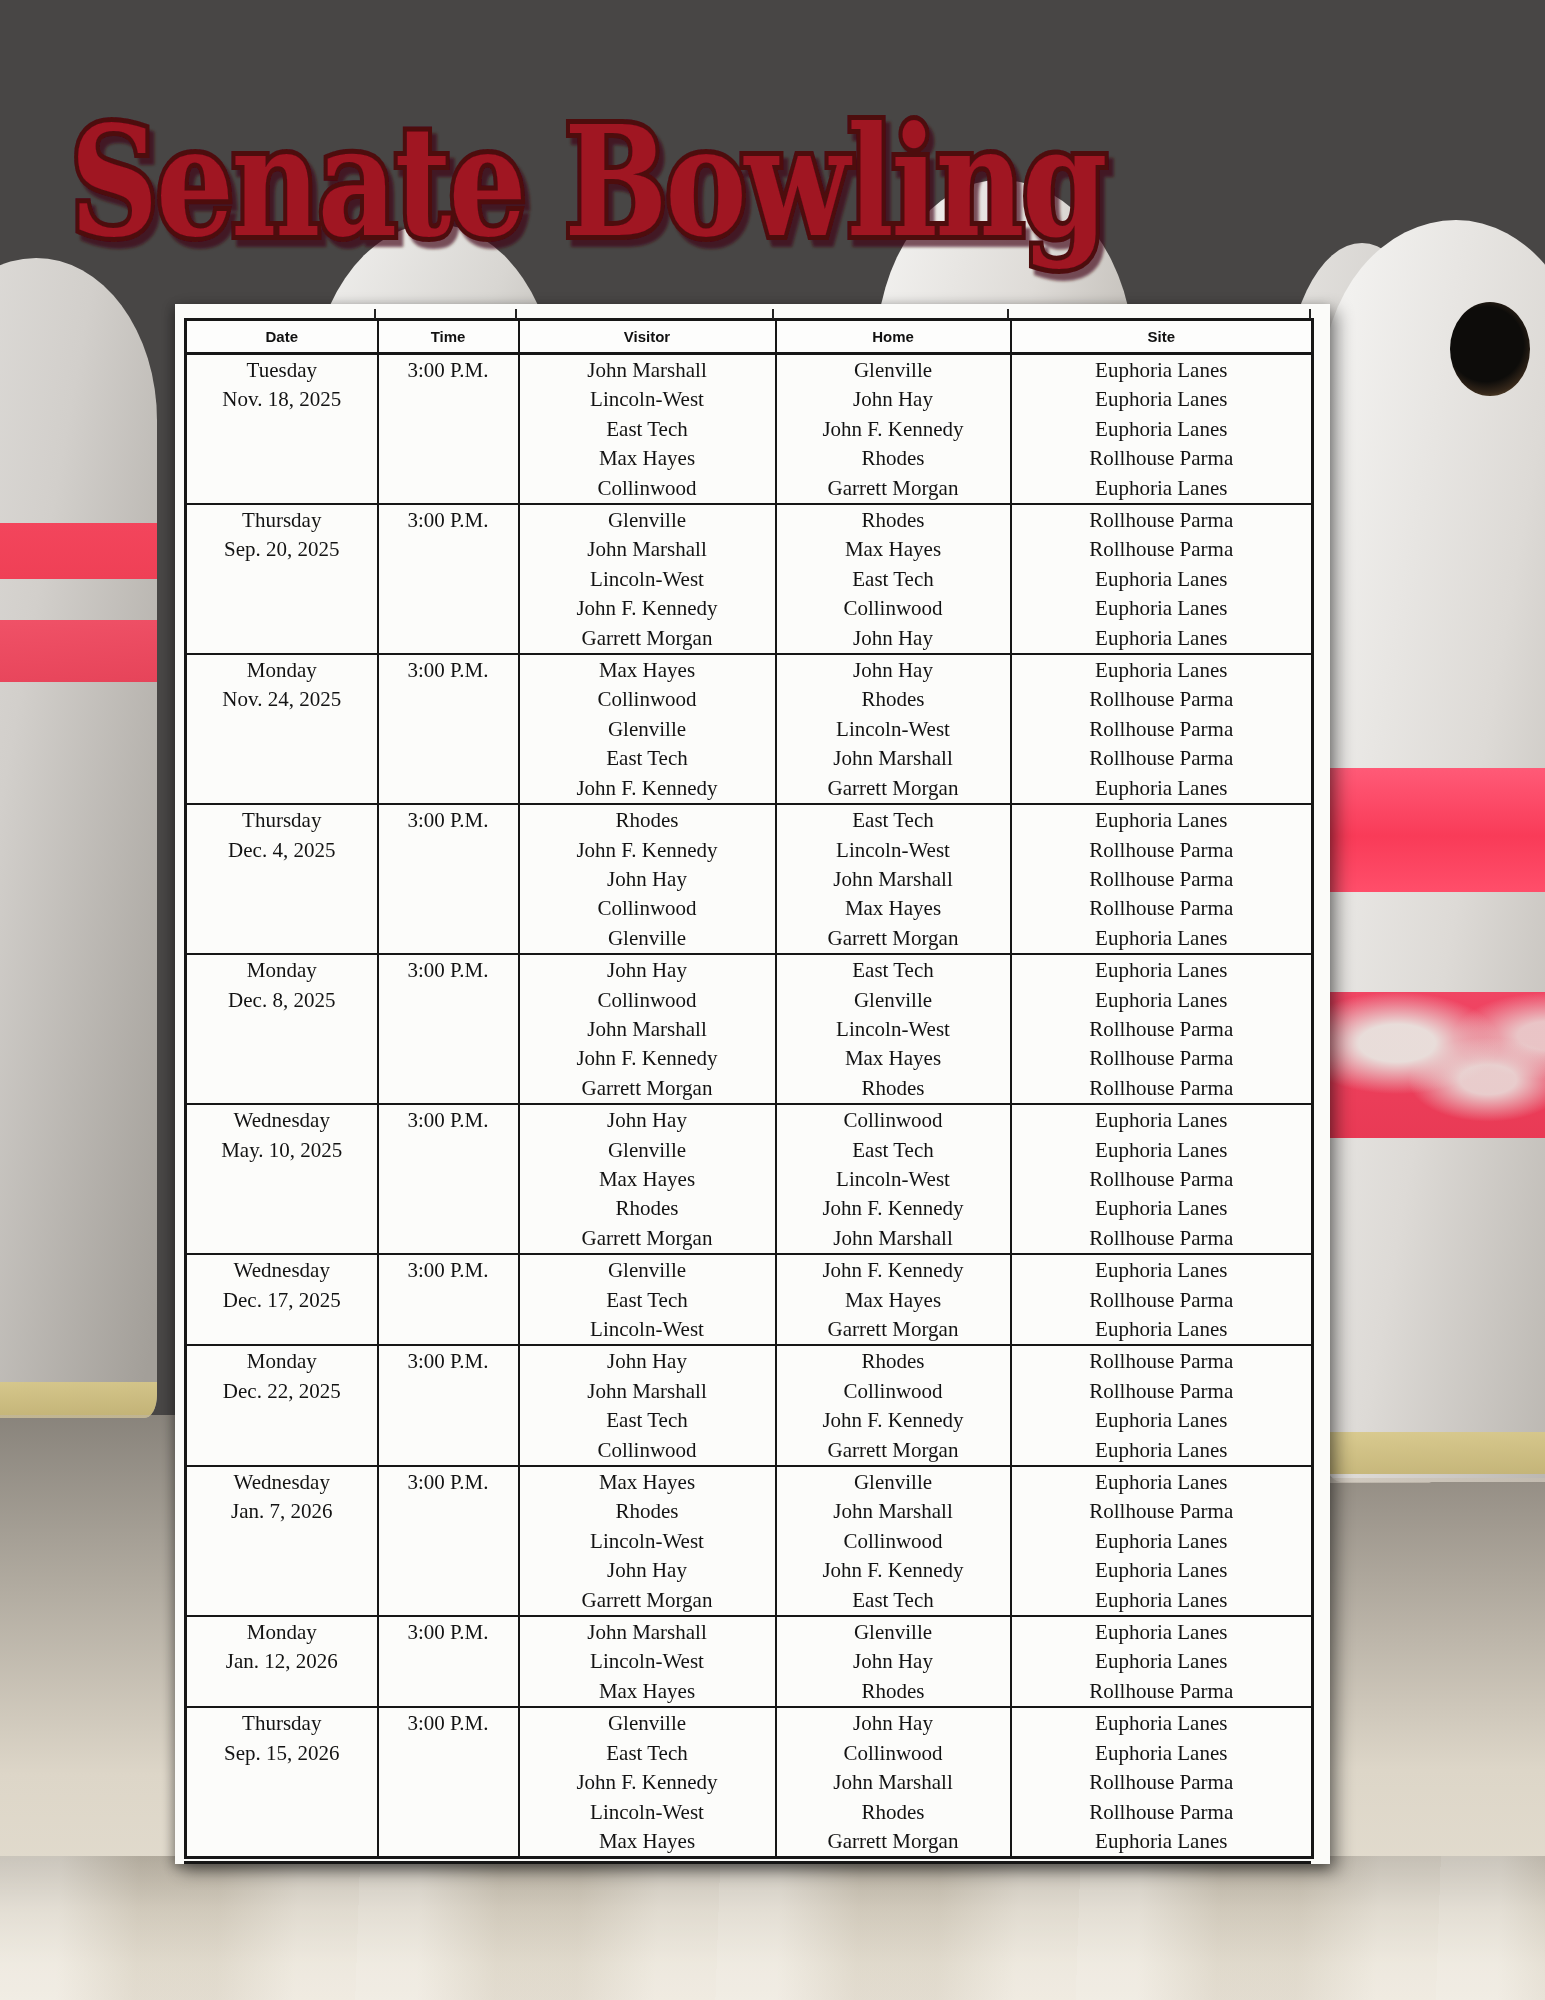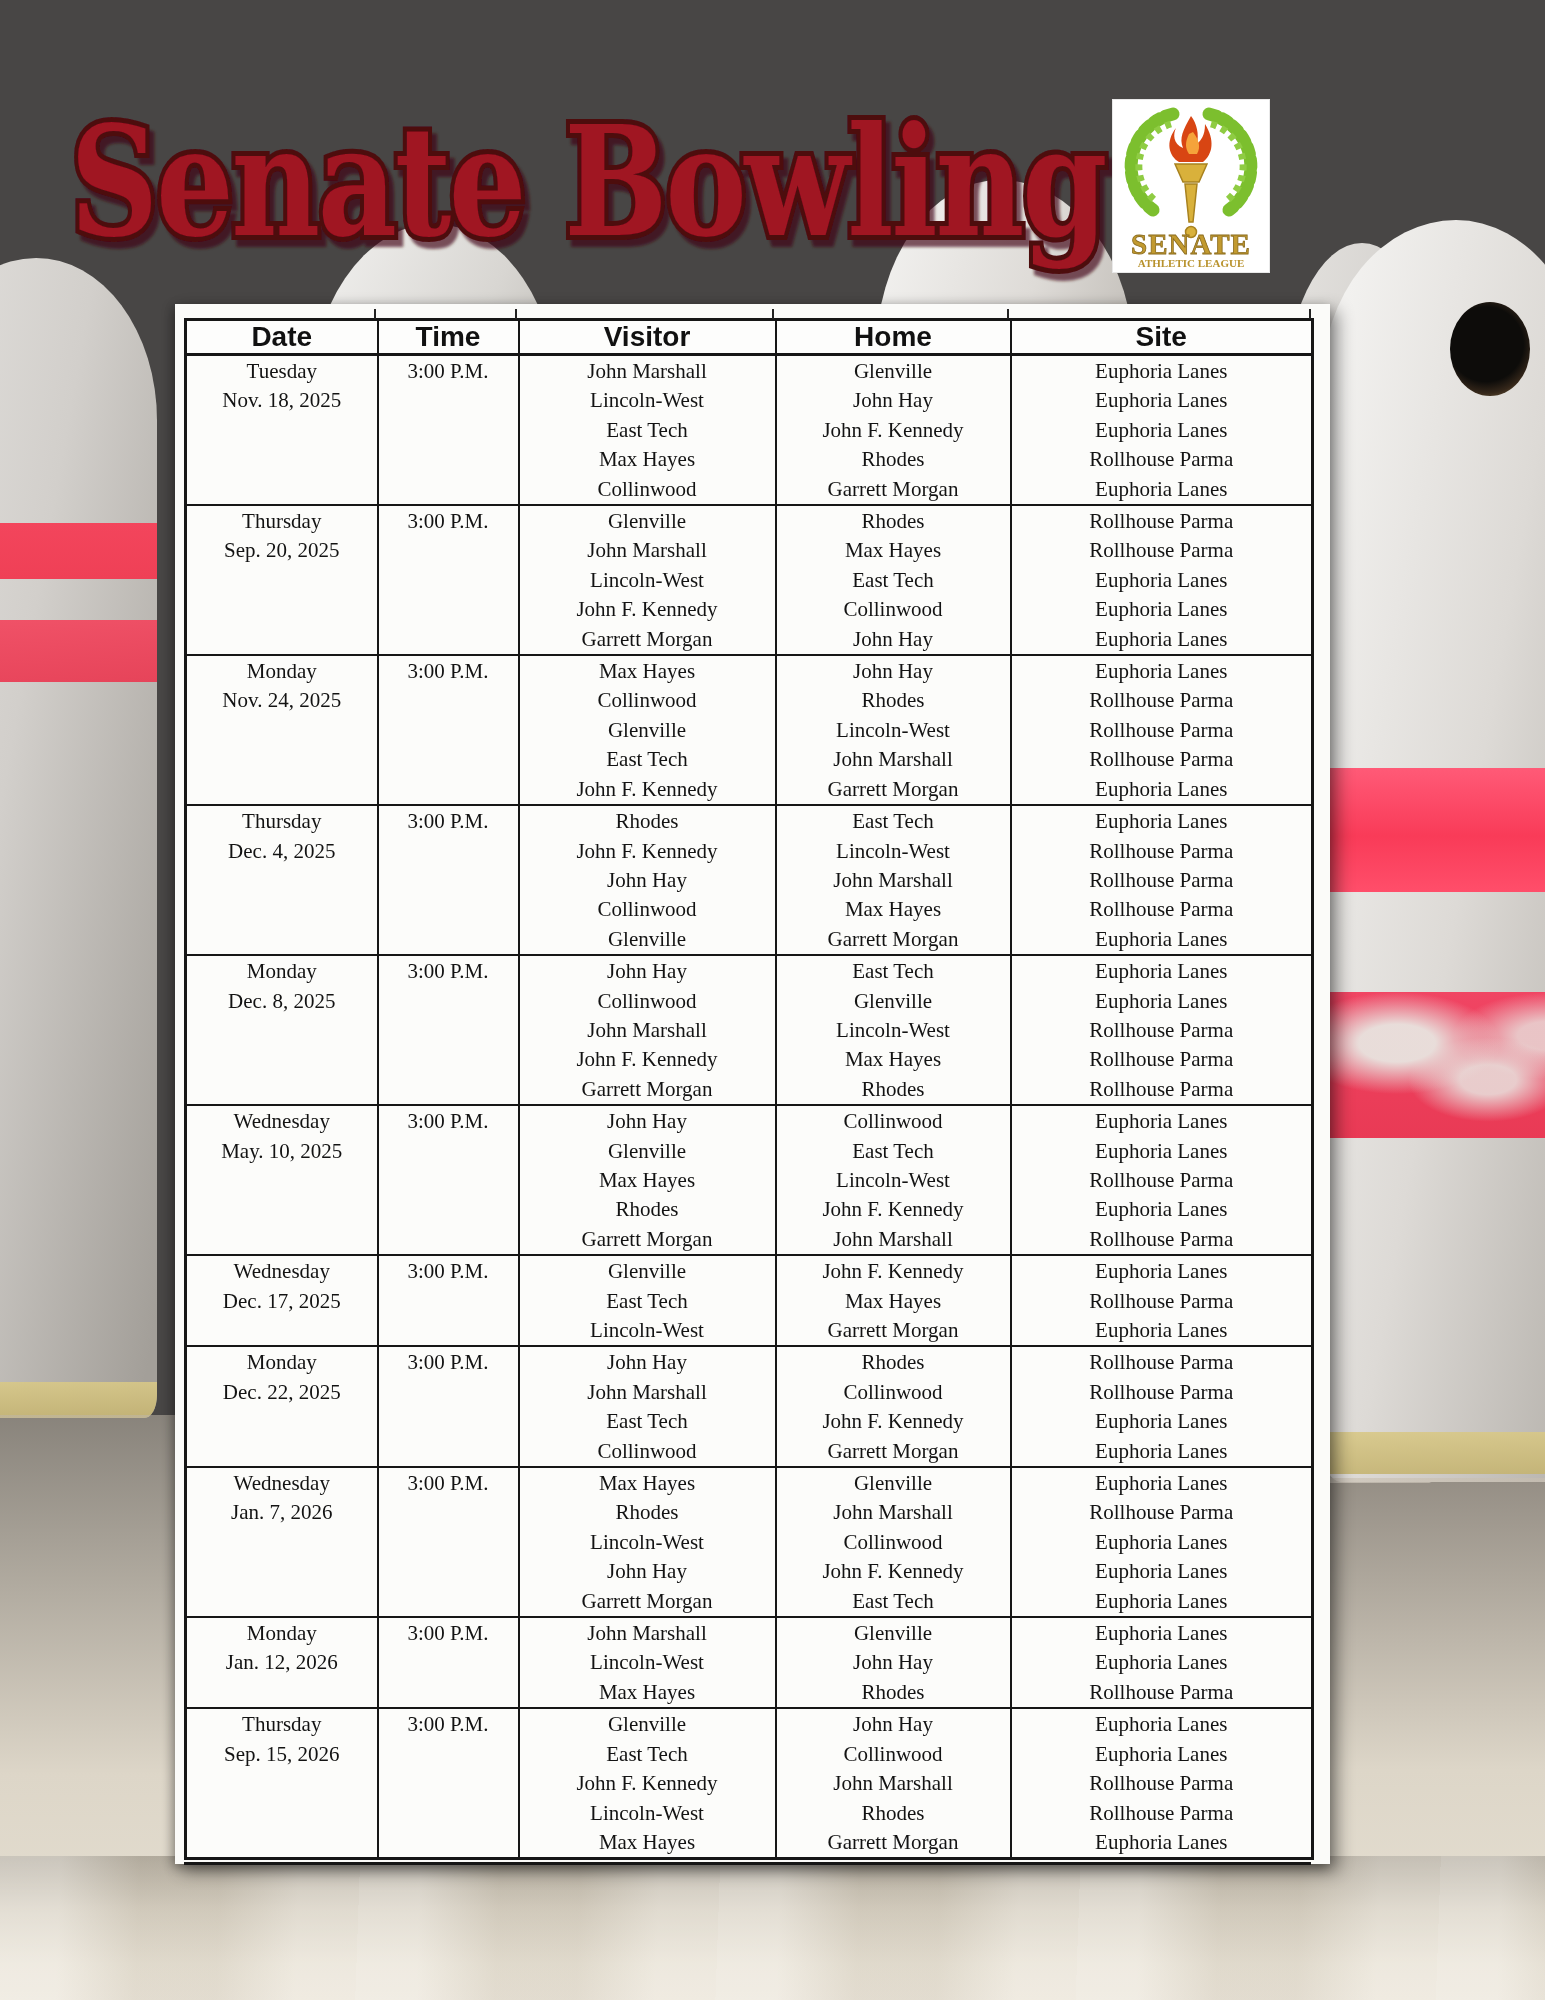--- a/index.html
+++ b/index.html
@@ -38,21 +38,21 @@
   .title-wrap{position:absolute;left:58px;top:55px;width:1100px;height:260px;}
   .logo{position:absolute;left:1113px;top:100px;width:156px;height:172px;background:#fff;
         box-shadow:0 0 0 1px #e8e8e8;}
 
   
   .paper{position:absolute;left:175px;top:304px;width:1155px;height:1560px;background:#fbfbf9;
          box-shadow:7px 7px 16px rgba(0,0,0,.45), -3px 3px 10px rgba(0,0,0,.3);}
   .tick{position:absolute;top:5px;width:2px;height:10px;background:#222;}
   table.sched{table-layout:fixed;border-collapse:collapse;width:1127px;margin:14px 0 0 9px;
               border:3px solid #161616;}
-  table.sched th{font-family:"Liberation Sans",sans-serif;font-weight:bold;font-size:28px;
+  table.sched th{font-family:"Liberation Sans",sans-serif;font-weight:bold;font-size:15px;
      color:#111;border:2px solid #161616;border-bottom-width:3px;height:31px;padding:0;text-align:center;
      background:#fdfdfc;}
   table.sched td{border:2px solid #161616;vertical-align:top;padding:1px 0 0 0;text-align:center;
      font-size:21px;color:#131313;background:#fcfcfa;}
   table.sched td div{line-height:29.4px;white-space:nowrap;}
   .bottom-rule{width:1127px;height:3px;background:#161616;margin:2px 0 0 9px;}
 </style>
 </head>
 <body>
 
@@ -105,39 +105,20 @@
     <svg width="1100" height="260" viewBox="0 0 1100 260">
       <defs>
         <filter id="tshadow" x="-5%" y="-5%" width="115%" height="120%">
           <feDropShadow dx="5" dy="7" stdDeviation="1.5" flood-color="#3c040c" flood-opacity="0.65"></feDropShadow>
         </filter>
       </defs>
       <text x="12" y="180" textLength="1035" lengthAdjust="spacingAndGlyphs" font-family="DejaVu Serif, serif" font-weight="bold" font-size="152" letter-spacing="-3" fill="#a01222" stroke="#4e0911" stroke-width="10" paint-order="stroke" filter="url(#tshadow)">Senate Bowling</text>
     </svg>
   </div>
 
-  <div class="logo">
-    <svg width="156" height="172" viewBox="0 0 156 172">
-      <g>
-        <path d="M 60 14 A 54 54 0 0 0 40 110" fill="none" stroke="#7cbf2e" stroke-width="13" stroke-dasharray="8 5" stroke-linecap="round"></path>
-        <path d="M 96 14 A 54 54 0 0 1 116 110" fill="none" stroke="#7cbf2e" stroke-width="13" stroke-dasharray="8 5" stroke-linecap="round"></path>
-        <path d="M 58 24 A 44 44 0 0 0 44 102" fill="none" stroke="#8fcc43" stroke-width="7" stroke-dasharray="6 5"></path>
-        <path d="M 98 24 A 44 44 0 0 1 112 102" fill="none" stroke="#8fcc43" stroke-width="7" stroke-dasharray="6 5"></path>
-      </g>
-      <g>
-        <path d="M78 16 C70 30 66 38 70 48 C60 44 60 34 63 28 C52 42 56 56 66 62 L90 62 C100 54 102 40 92 24 C92 36 88 40 84 44 C86 34 84 24 78 16 Z" fill="#d84513"></path>
-        <path d="M76 34 C72 42 72 48 76 54 L84 54 C88 47 86 40 80 32 Z" fill="#f5a33b"></path>
-        <path d="M62 64 L94 64 L86 82 L70 82 Z" fill="#d9b13b" stroke="#a8821f" stroke-width="1.5"></path>
-        <path d="M72 84 L84 84 L80 122 L76 122 Z" fill="#d9b13b" stroke="#a8821f" stroke-width="1.5"></path>
-        <circle cx="78" cy="132" r="5.5" fill="#d9b13b" stroke="#a8821f" stroke-width="1.5"></circle>
-      </g>
-      <text x="78" y="154" text-anchor="middle" font-family="Liberation Serif, serif" font-weight="bold" font-size="29" fill="#c29a2f" stroke="#8a6b1e" stroke-width="0.8" letter-spacing="1">SENATE</text>
-      <text x="78" y="167" text-anchor="middle" font-family="Liberation Serif, serif" font-weight="bold" font-size="11" fill="#b8922c">ATHLETIC LEAGUE</text>
-    </svg>
-  </div>
 
   <div class="paper">
     <div class="tick" style="left:199px;"></div>
     <div class="tick" style="left:340px;"></div>
     <div class="tick" style="left:597px;"></div>
     <div class="tick" style="left:832px;"></div>
     <div class="tick" style="left:1134px;"></div>
     <table class="sched">
       <colgroup>
         <col style="width:192px">

